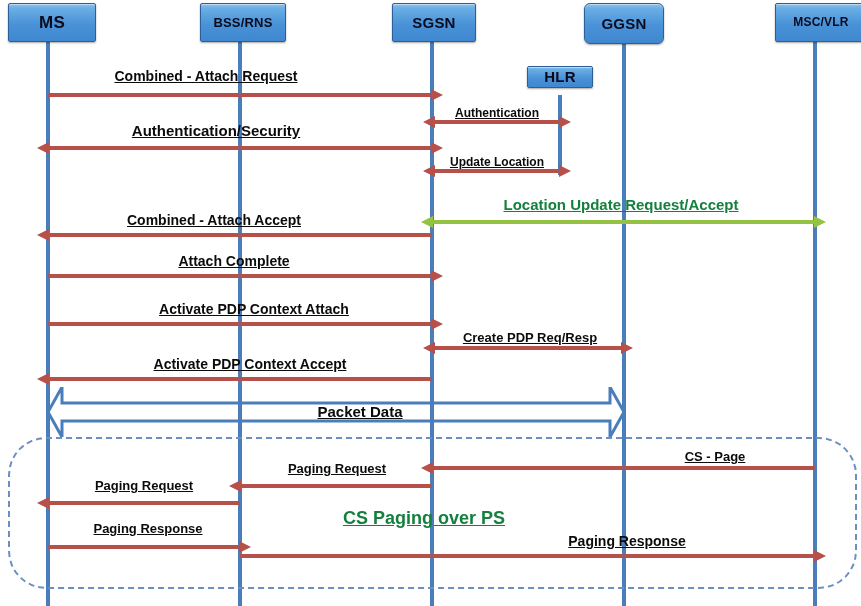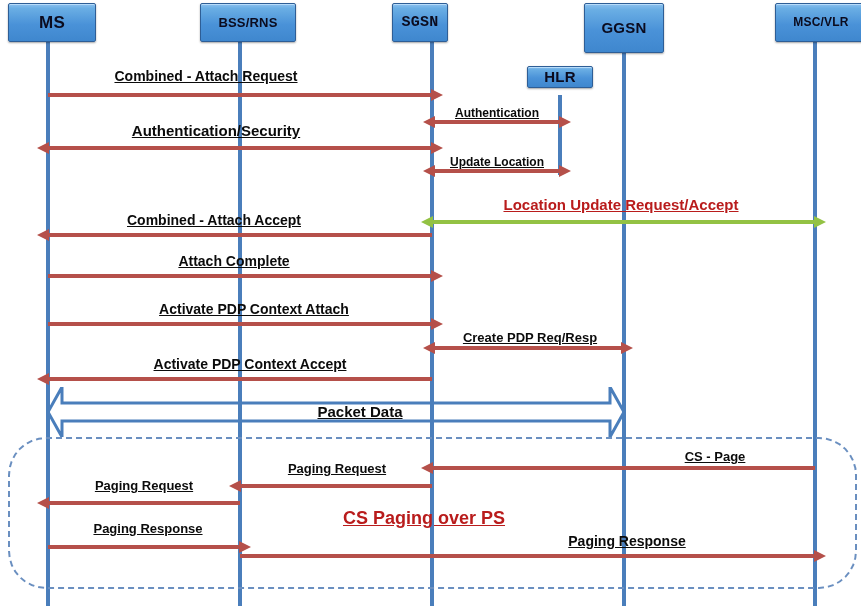--- a/index.html
+++ b/index.html
@@ -30,21 +30,21 @@
   .head.r{right:-11px;transform:translateY(-50%);
           border-left:12px solid #B5504A;border-top:6px solid transparent;border-bottom:6px solid transparent;}
   .head.l{left:-11px;transform:translateY(-50%);
           border-right:12px solid #B5504A;border-top:6px solid transparent;border-bottom:6px solid transparent;}
   .arrow.green{background:#93C244;}
   .arrow.green .head.r{border-left-color:#93C244;}
   .arrow.green .head.l{border-right-color:#93C244;}
 
   
   .lbl{position:absolute;font-weight:bold;color:#0B0B0B;white-space:nowrap;}
-  .lbl.green{color:#b91c1c;}
+  .lbl.green{color:#15803d;}
   .lbl.center{transform:translateX(-50%);text-decoration:underline;}
 
   
   .blockarrow{position:absolute;}
   .blockarrow svg{display:block;}
 
   
   .dashregion{position:absolute;border:2px dashed #6A8FC0;border-radius:38px;background:transparent;}
 </style>
 </head>
@@ -140,27 +140,27 @@
       <div class="arrow" style="left: 240px; top: 554px; width: 575px;">
         <span class="head r"></span>
       </div>
       <div class="lbl center" style="left: 627px; top: 533px; font-size: 14px;">Paging Response</div>
     </div>
 
   <div id="nodes">
       <div class="node" style="left: 8px; top: 3px; width: 88px; height: 39px; font-size: 17px;">
         <span class="cap">MS</span>
       </div>
-      <div class="node" style="left: 200px; top: 3px; width: 96px; height: 39px; font-size: 13px;">
+      <div class="node" style="left: 200px; top: 3px; width: 86px; height: 39px; font-size: 13px;">
         <span class="cap">BSS/RNS</span>
       </div>
-      <div class="node" style="left: 392px; top: 3px; width: 56px; height: 39px; font-size: 15px; font-family: Liberation Mono, monospace;">
+      <div class="node" style="left: 392px; top: 3px; width: 84px; height: 39px; font-size: 15px;">
         <span class="cap">SGSN</span>
       </div>
-      <div class="node" style="left: 584px; top: 3px; width: 80px; height: 50px; font-size: 15px;">
+      <div class="node" style="left: 584px; top: 3px; width: 80px; height: 41px; font-size: 15px; border-radius: 6px;">
         <span class="cap">GGSN</span>
       </div>
       <div class="node" style="left: 775px; top: 3px; width: 92px; height: 39px; font-size: 12px;">
         <span class="cap">MSC/VLR</span>
       </div>
       <div class="node" style="left: 527px; top: 66px; width: 66px; height: 22px; font-size: 15px;">
         <span class="cap">HLR</span>
       </div>
     </div>
 

